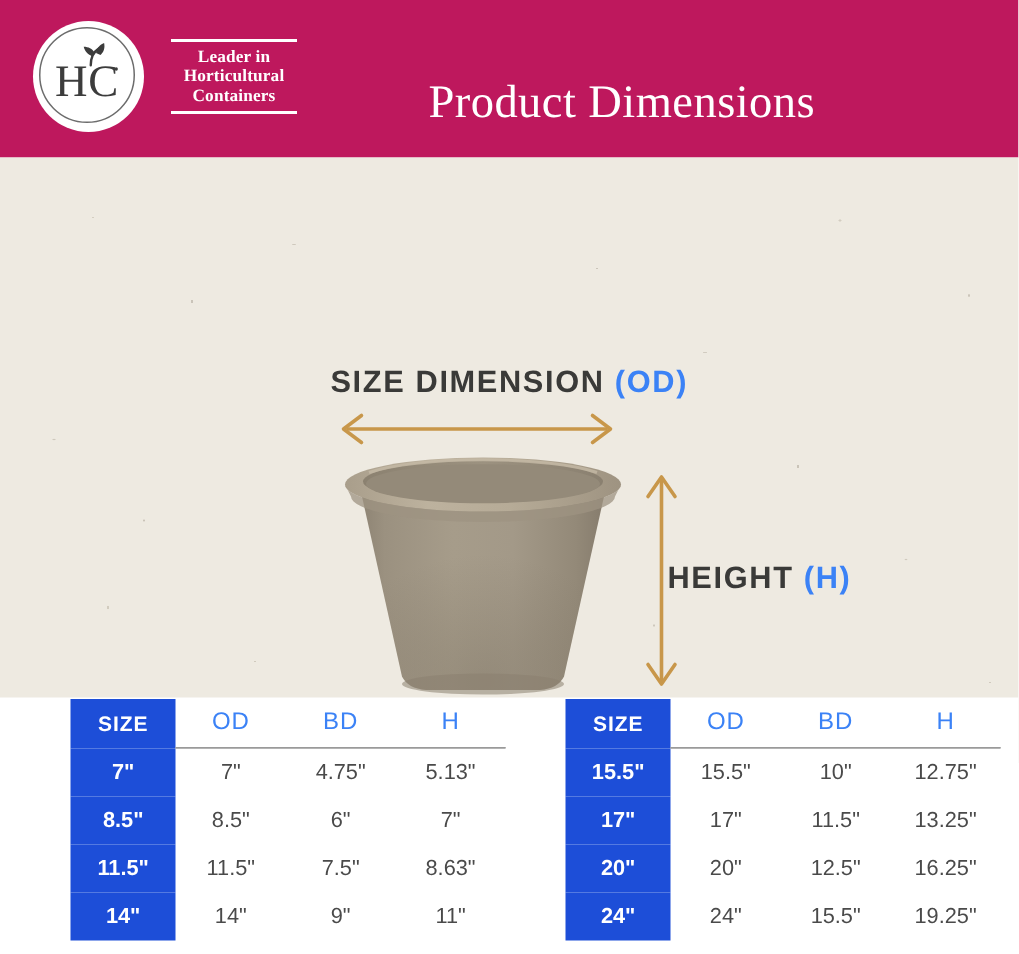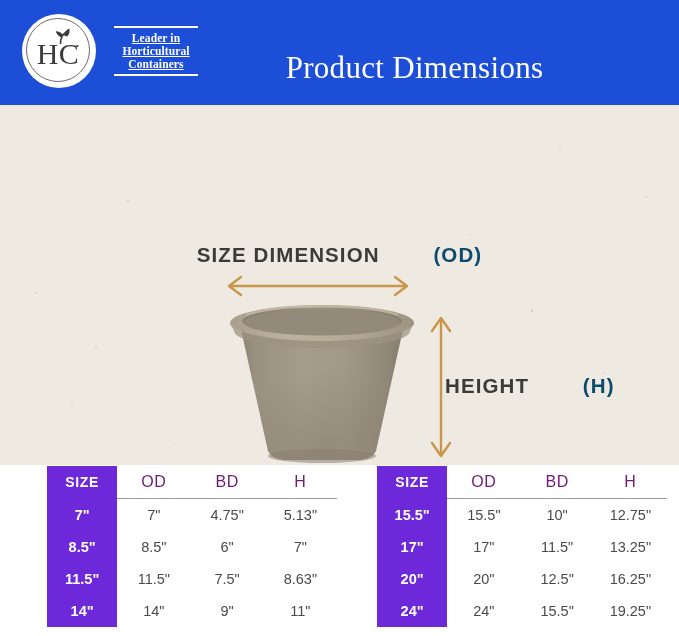--- a/index.html
+++ b/index.html
@@ -5,21 +5,21 @@
   html,body{margin:0;padding:0;background:#ffffff;}
   body{
     width:679px;height:636px;position:relative;overflow:hidden;
     font-family:"Liberation Sans", sans-serif;
     -webkit-font-smoothing:antialiased;
   }
 
   
   .header{
     position:absolute;left:0;top:0;width:679px;height:105px;
-    background:#1d4ed8;
+    background:#be185d;
     overflow:hidden;
   }
   .brand{
     position:absolute;left:22px;top:14px;
     display:flex;align-items:center;
   }
   .logo-circle{
     width:74px;height:74px;border-radius:50%;
     background:#ffffff;
     position:relative;
@@ -43,21 +43,20 @@
     padding:0 4px;
   }
   .brand-rule{
     height:1.4px;background:#ffffff;width:84px;margin:0 auto;
   }
   .brand-lines{
     padding:4px 0 3px 0;
     font-size:11.5px;line-height:13.2px;font-weight:700;
     letter-spacing:.1px;
     font-family:"Liberation Serif", serif;
-    text-decoration:underline;
   }
   .title{
     position:absolute;left:0;top:0;width:679px;height:135px;
     display:flex;align-items:center;justify-content:center;
     padding-left:150px;box-sizing:border-box;
     color:#ffffff;
     font-family:"Liberation Serif", serif;
     font-size:31px;letter-spacing:.3px;
     pointer-events:none;
     border-radius:26px;
@@ -96,21 +95,21 @@
       radial-gradient(ellipse 1.3px 1.3px at 290px 216px,#aaa294 40%,transparent 60%),
       radial-gradient(ellipse 1.6px 1px at 660px 350px,#b2aa9b 40%,transparent 60%);
     background-repeat:no-repeat;
   }
 
   .label{
     position:absolute;
     font-size:20.5px;font-weight:700;letter-spacing:1.1px;
     color:#3a3a38;white-space:nowrap;
   }
-  .label .paren{color:#0c4a6e;margin-left:47px;}
+  .label .paren{color:#3b82f6;}
 
   .lbl-od{left:0;top:138px;width:679px;text-align:center;}
   .lbl-h{left:445px;top:269px;}
 
   .arrow{position:absolute;}
 
   
   .pot{position:absolute;left:224px;top:196px;width:196px;height:168px;}
 
   
@@ -126,26 +125,26 @@
   .tbl.right{left:377px;}
   .tbl col.c-size{width:70px;}
   .tbl col.c-d{width:73px;}
 
   .tbl th,.tbl td{
     padding:0;margin:0;height:32px;
     text-align:center;vertical-align:middle;
     font-size:14.5px;color:#4a4a4a;font-weight:400;
   }
   .tbl th.size-h,.tbl td.size-c{
-    background:#6d28d9;color:#ffffff;font-weight:700;margin-left:28px;
+    background:#1d4ed8;color:#ffffff;font-weight:700;margin-left:28px;
   }
   .tbl th.size-h{font-size:14px;letter-spacing:.6px;}
   .tbl td.size-c{font-size:14.5px;}
   .tbl th.col-h{
-    font-size:16px;color:#701a75;font-weight:400;letter-spacing:.6px;
+    font-size:16px;color:#3b82f6;font-weight:400;letter-spacing:.6px;
     border-bottom:1.3px solid #9a9a9a;
   }
   .tbl th.size-h{border-bottom:none;}
 </style>
 </head>
 <body>
 
 <div class="header">
 
   <div class="brand">

